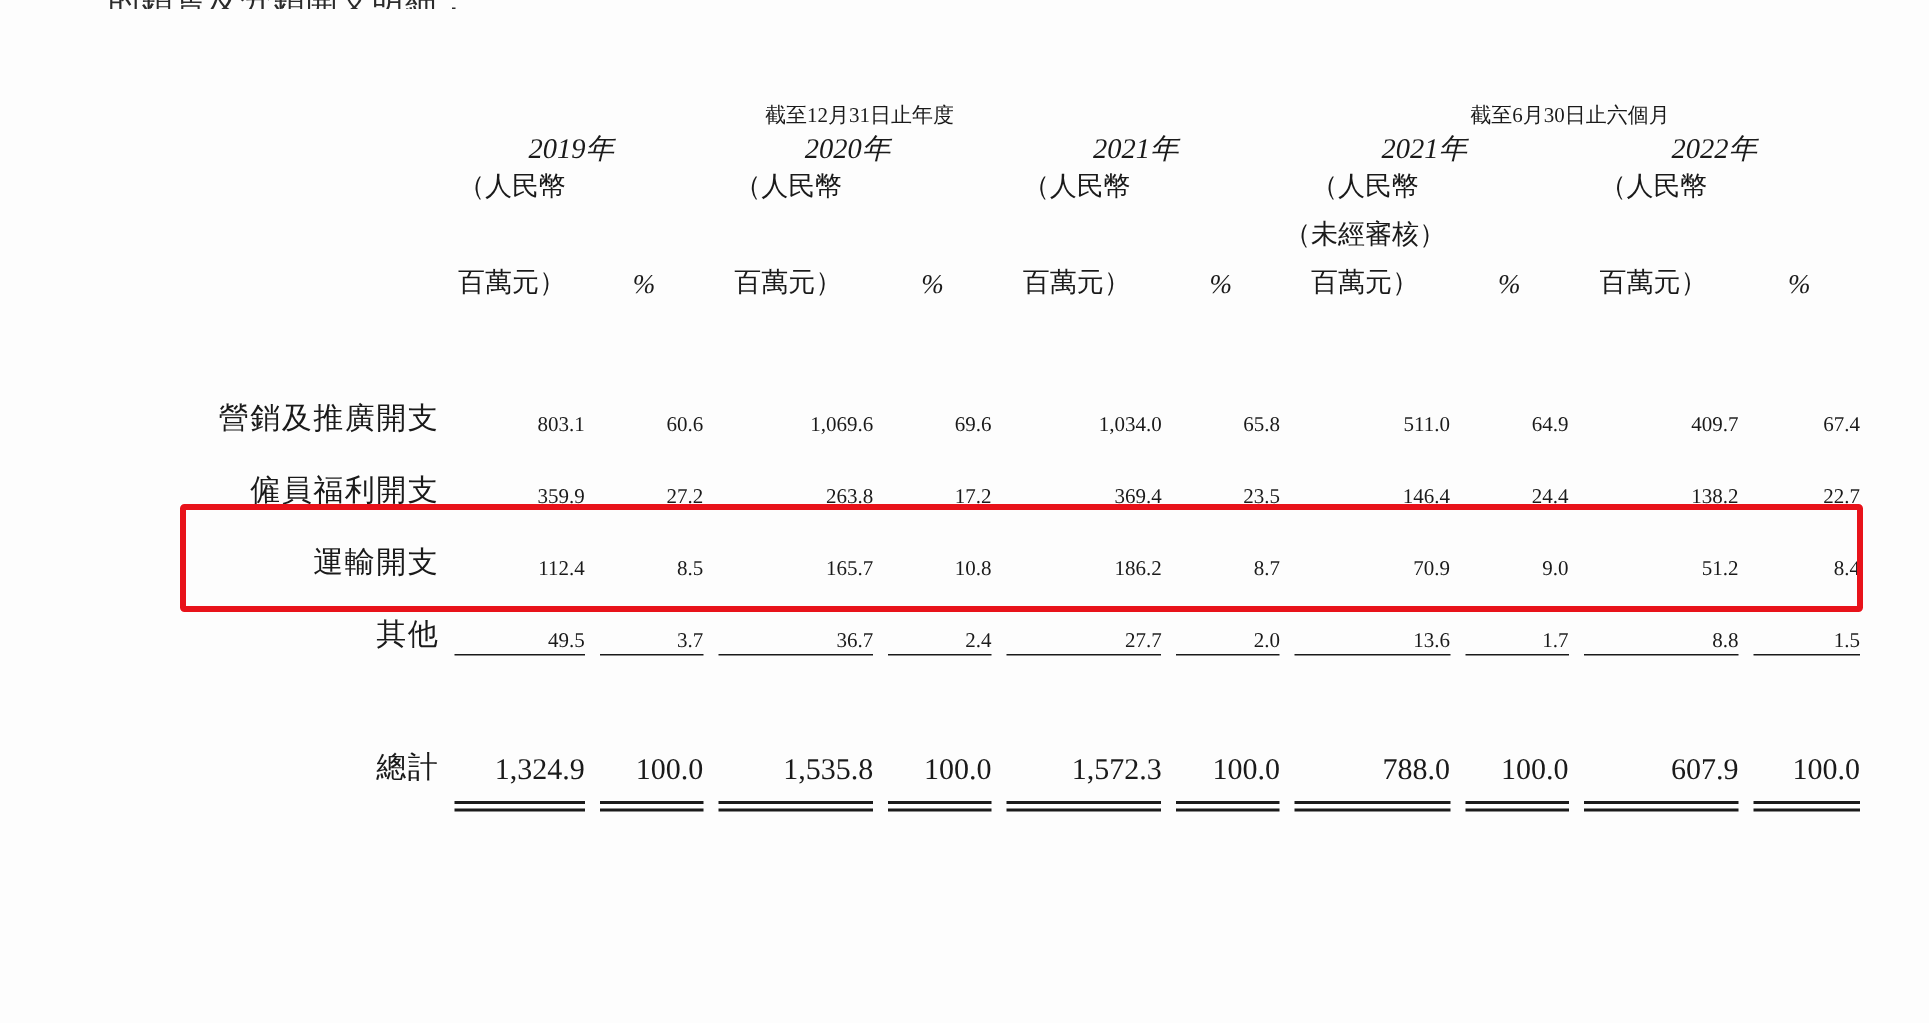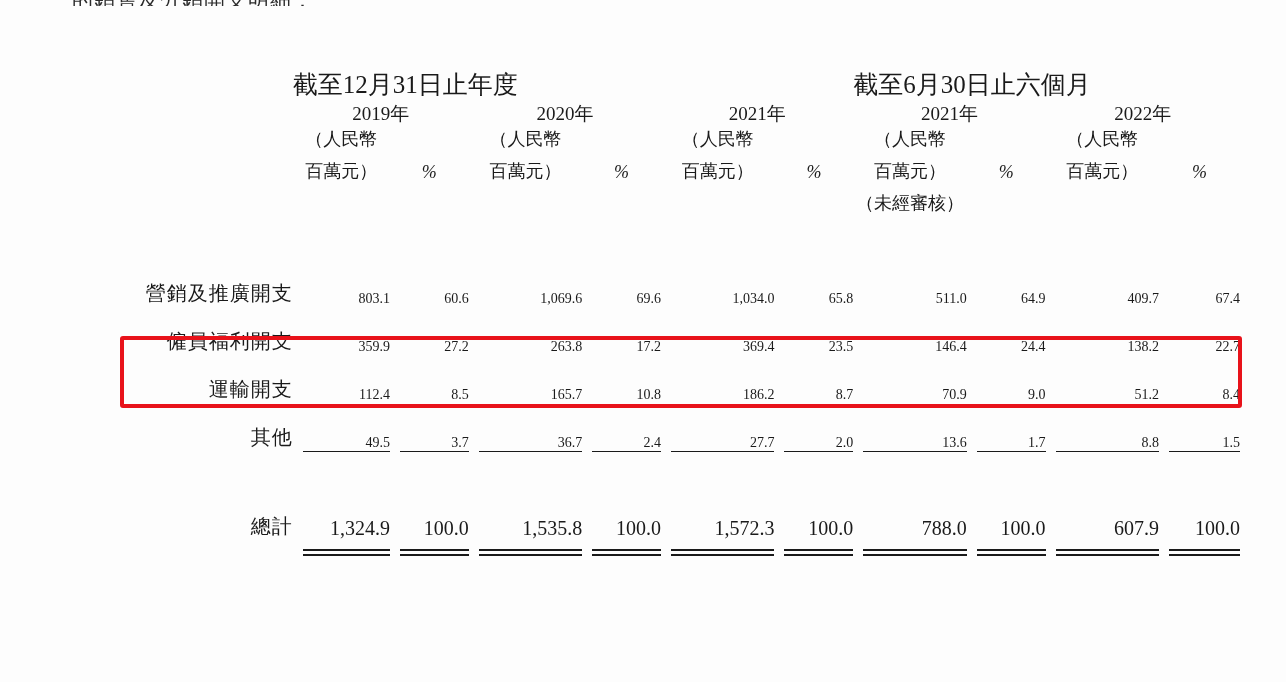--- a/index.html
+++ b/index.html
@@ -46,30 +46,32 @@
     font-size: 19px;
   }
 
   table.fin td, table.fin th {
     padding: 0;
     font-weight: normal;
     vertical-align: bottom;
   }
 
   .colgrp-head {
-    font-size: 25px;
+    text-align: center;
+    font-size: 14px;
     padding-bottom: 10px;
     white-space: nowrap;
   }
   .yr-head {
     text-align: center;
     font-size: 19px;
     padding-bottom: 6px;
     padding-top: 14px;
     white-space: nowrap;
+    font-style: italic;
   }
   .unit-line {
     text-align: center;
     font-size: 18px;
     white-space: nowrap;
     padding-top: 10px;
   }
   .unit-line.sub {
     padding-top: 8px;
   }
@@ -191,44 +193,44 @@
       <td class="unit-line">（人民幣</td>
       <td></td>
       <td class="unit-line">（人民幣</td>
       <td></td>
       <td class="unit-line">（人民幣</td>
       <td></td>
     </tr>
 
     <tr>
       <td></td>
-      <td class="unit-line sub">百萬元）</td>
-      <td class="pct-head">%</td>
-      <td class="unit-line sub">百萬元）</td>
-      <td class="pct-head">%</td>
-      <td class="unit-line sub">百萬元）</td>
-      <td class="pct-head">%</td>
-      <td class="unit-line sub">百萬元）</td>
-      <td class="pct-head">%</td>
-      <td class="unit-line sub">百萬元）</td>
-      <td class="pct-head">%</td>
+      <td></td>
+      <td></td>
+      <td></td>
+      <td></td>
+      <td></td>
+      <td></td>
+      <td class="unit-line sub">（未經審核）</td>
+      <td></td>
+      <td></td>
+      <td></td>
     </tr>
 
     <tr>
       <td></td>
-      <td></td>
-      <td></td>
-      <td></td>
-      <td></td>
-      <td></td>
-      <td></td>
-      <td class="unit-line sub">（未經審核）</td>
-      <td></td>
-      <td></td>
-      <td></td>
+      <td class="unit-line sub">百萬元）</td>
+      <td class="pct-head">%</td>
+      <td class="unit-line sub">百萬元）</td>
+      <td class="pct-head">%</td>
+      <td class="unit-line sub">百萬元）</td>
+      <td class="pct-head">%</td>
+      <td class="unit-line sub">百萬元）</td>
+      <td class="pct-head">%</td>
+      <td class="unit-line sub">百萬元）</td>
+      <td class="pct-head">%</td>
     </tr>
 
     <tr class="spacer-row">
       <td colspan="11"></td>
     </tr>
 
     <tr class="datarow first">
       <td class="rowlabel">營銷及推廣開支</td>
       <td class="num">803.1</td>
       <td class="num">60.6</td>

